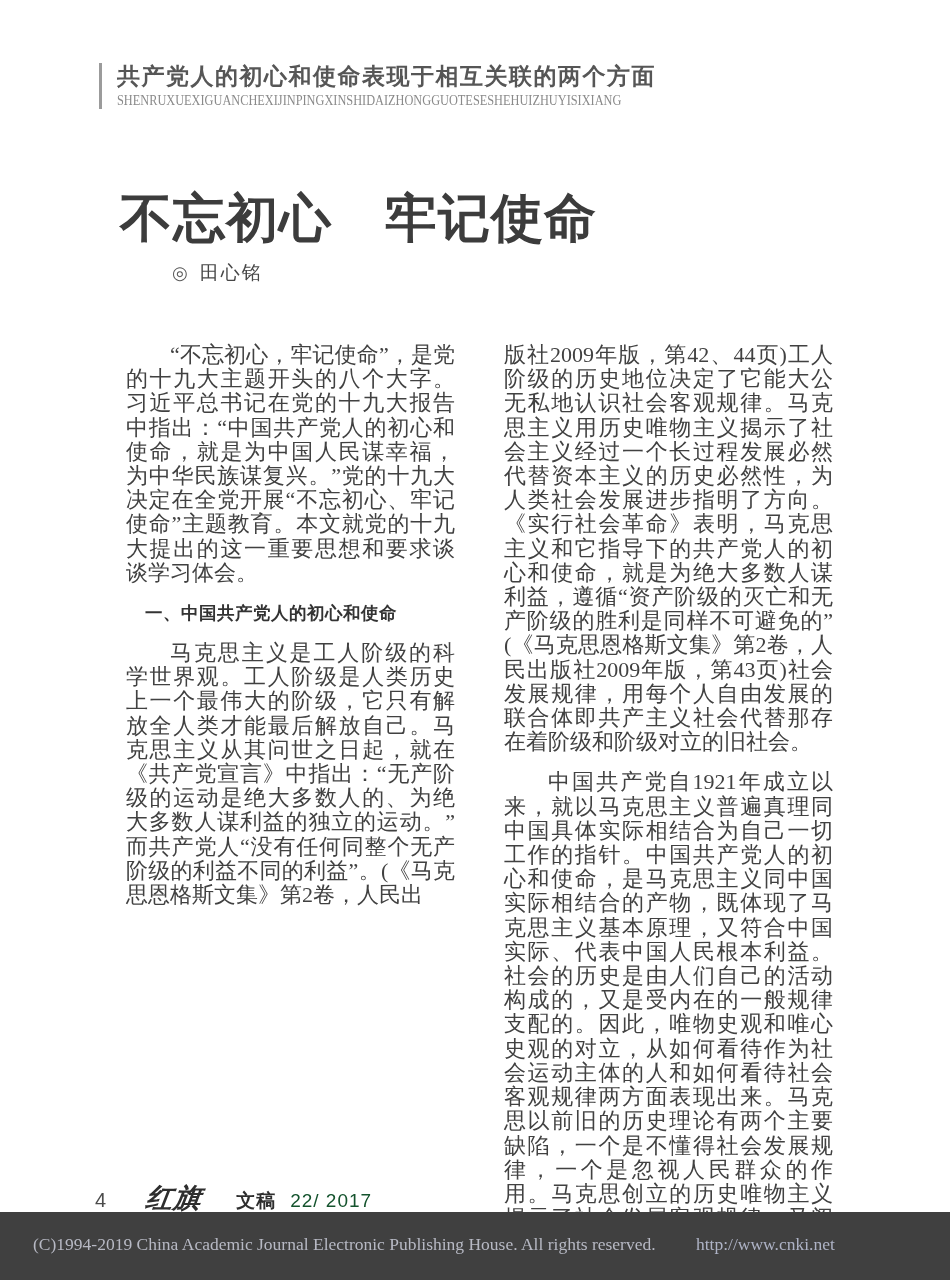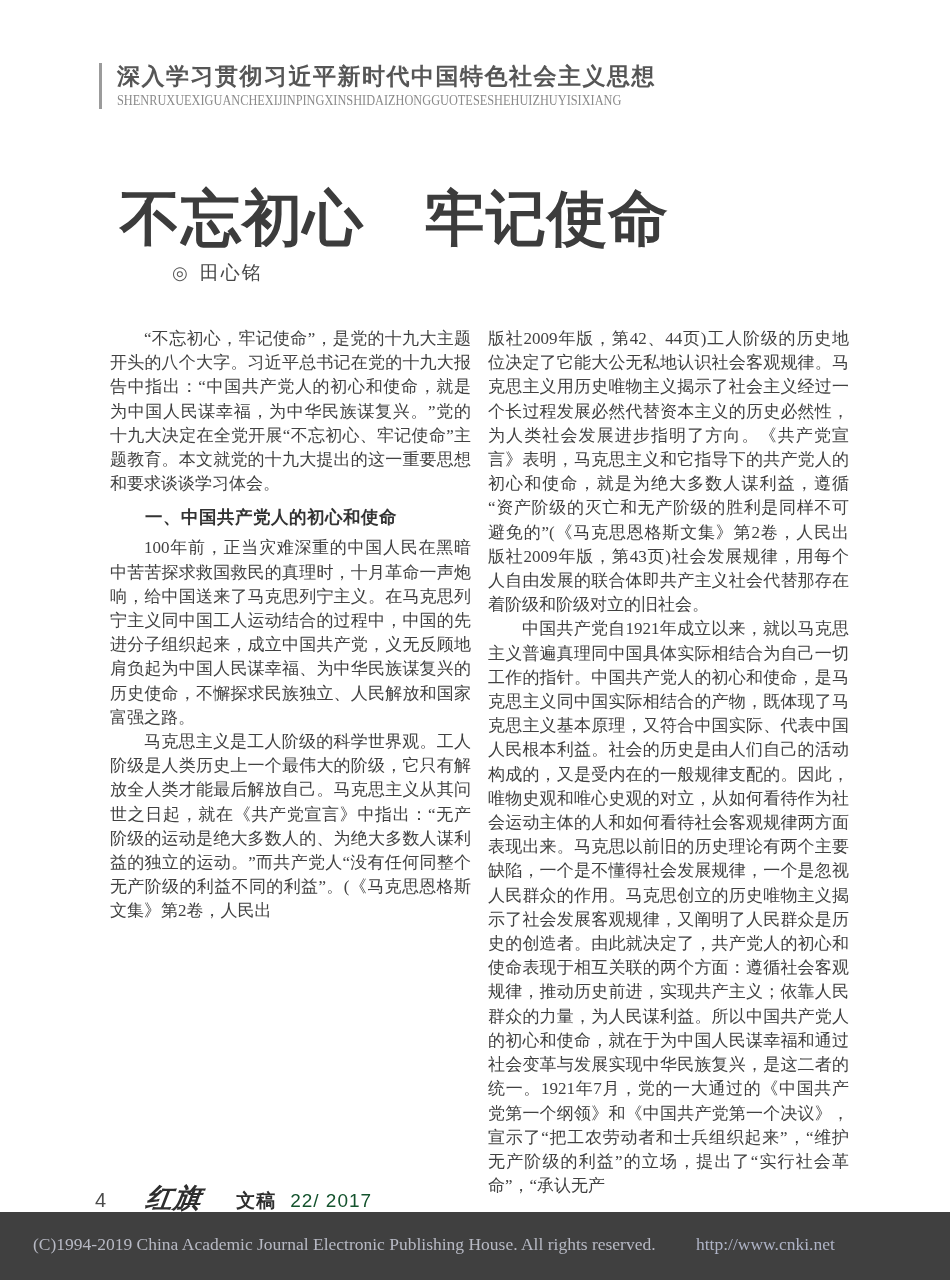--- a/index.html
+++ b/index.html
@@ -26,36 +26,36 @@
     font-family:"Liberation Serif","DejaVu Serif",serif;
     font-size:14px;color:#8a8a8a;margin-top:4px;
     letter-spacing:0;white-space:nowrap;
     transform:scaleX(.88);transform-origin:left center;
   }
 
   
   .title{
     position:absolute;left:120px;top:190px;margin:0;
     font-family:Liberation Serif, serif;
-    font-weight:900;font-size:60px;line-height:58px;
+    font-weight:900;font-size:52px;line-height:58px;
     color:#3c3c3c;letter-spacing:1px;white-space:nowrap;
   }
   .byline{
     position:absolute;left:148px;top:260px;
     font-size:19px;color:#474747;letter-spacing:2px;margin-left:24px;
   }
   .byline-mark{font-size:18px;margin-right:10px;color:#5a5a5a;}
 
   
   .col{position:absolute;top:327px;width:361px;}
   .col-left{left:110px;}
   .col-right{left:488px;}
   .col p{
-    margin:0;
-    font-size:17px;line-height:24.2px;
+    margin:16px;
+    font-size:22px;line-height:24.2px;
     color:#414141;
     text-align:justify;
     text-indent:2em;
   }
   .col p.cont{text-indent:0;}
   .col h2{
     margin:9px 0 7px 0;
     font-family:Liberation Sans, sans-serif;
     font-weight:700;font-size:17.5px;line-height:24px;
     color:#333333;text-indent:2em;letter-spacing:.5px;
@@ -99,40 +99,39 @@
   .copyright .url{margin-left:36px;color:#aeb3c6;}
 </style>
 </head>
 <body>
 
 <div class="page">
 
   <header class="col-header">
     <div class="hdr-bar"></div>
     <div>
-      <div class="hdr-title">深入学习贯彻习近平新时代中国特色社会主义思想</div>
+      <div class="hdr-title">共产党人的初心和使命表现于相互关联的两个方面</div>
       <div class="hdr-pinyin">SHENRUXUEXIGUANCHEXIJINPINGXINSHIDAIZHONGGUOTESESHEHUIZHUYISIXIANG</div>
     </div>
   </header>
 
   <h1 class="title">不忘初心　牢记使命</h1>
 
   <div class="byline">
     <span class="byline-mark">◎</span><span class="byline-name">田心铭</span>
   </div>
 
   <section class="col col-left">
     <p>“不忘初心，牢记使命”，是党的十九大主题开头的八个大字。习近平总书记在党的十九大报告中指出：“中国共产党人的初心和使命，就是为中国人民谋幸福，为中华民族谋复兴。”党的十九大决定在全党开展“不忘初心、牢记使命”主题教育。本文就党的十九大提出的这一重要思想和要求谈谈学习体会。</p>
     <h2>一、中国共产党人的初心和使命</h2>
-    <p>100年前，正当灾难深重的中国人民在黑暗中苦苦探求救国救民的真理时，十月革命一声炮响，给中国送来了马克思列宁主义。在马克思列宁主义同中国工人运动结合的过程中，中国的先进分子组织起来，成立中国共产党，义无反顾地肩负起为中国人民谋幸福、为中华民族谋复兴的历史使命，不懈探求民族独立、人民解放和国家富强之路。</p>
     <p>马克思主义是工人阶级的科学世界观。工人阶级是人类历史上一个最伟大的阶级，它只有解放全人类才能最后解放自己。马克思主义从其问世之日起，就在《共产党宣言》中指出：“无产阶级的运动是绝大多数人的、为绝大多数人谋利益的独立的运动。”而共产党人“没有任何同整个无产阶级的利益不同的利益”。(《马克思恩格斯文集》第2卷，人民出</p>
   </section>
 
   <section class="col col-right">
-    <p class="cont">版社2009年版，第42、44页)工人阶级的历史地位决定了它能大公无私地认识社会客观规律。马克思主义用历史唯物主义揭示了社会主义经过一个长过程发展必然代替资本主义的历史必然性，为人类社会发展进步指明了方向。《共产党宣言》表明，马克思主义和它指导下的共产党人的初心和使命，就是为绝大多数人谋利益，遵循“资产阶级的灭亡和无产阶级的胜利是同样不可避免的”(《马克思恩格斯文集》第2卷，人民出版社2009年版，第43页)社会发展规律，用每个人自由发展的联合体即共产主义社会代替那存在着阶级和阶级对立的旧社会。</p>
+    <p class="cont">版社2009年版，第42、44页)工人阶级的历史地位决定了它能大公无私地认识社会客观规律。马克思主义用历史唯物主义揭示了社会主义经过一个长过程发展必然代替资本主义的历史必然性，为人类社会发展进步指明了方向。《实行社会革命》表明，马克思主义和它指导下的共产党人的初心和使命，就是为绝大多数人谋利益，遵循“资产阶级的灭亡和无产阶级的胜利是同样不可避免的”(《马克思恩格斯文集》第2卷，人民出版社2009年版，第43页)社会发展规律，用每个人自由发展的联合体即共产主义社会代替那存在着阶级和阶级对立的旧社会。</p>
     <p>中国共产党自1921年成立以来，就以马克思主义普遍真理同中国具体实际相结合为自己一切工作的指针。中国共产党人的初心和使命，是马克思主义同中国实际相结合的产物，既体现了马克思主义基本原理，又符合中国实际、代表中国人民根本利益。社会的历史是由人们自己的活动构成的，又是受内在的一般规律支配的。因此，唯物史观和唯心史观的对立，从如何看待作为社会运动主体的人和如何看待社会客观规律两方面表现出来。马克思以前旧的历史理论有两个主要缺陷，一个是不懂得社会发展规律，一个是忽视人民群众的作用。马克思创立的历史唯物主义揭示了社会发展客观规律，又阐明了人民群众是历史的创造者。由此就决定了，共产党人的初心和使命表现于相互关联的两个方面：遵循社会客观规律，推动历史前进，实现共产主义；依靠人民群众的力量，为人民谋利益。所以中国共产党人的初心和使命，就在于为中国人民谋幸福和通过社会变革与发展实现中华民族复兴，是这二者的统一。1921年7月，党的一大通过的《中国共产党第一个纲领》和《中国共产党第一个决议》，宣示了“把工农劳动者和士兵组织起来”，“维护无产阶级的利益”的立场，提出了“实行社会革命”，“承认无产</p>
   </section>
 
   <footer class="footer">
     <span class="page-num">4</span>
     <span class="logo"><span class="logo-script">红旗</span><span class="logo-rest">文稿</span></span>
     <span class="issue">22/ 2017</span>
   </footer>
 
   <div class="copyright">

